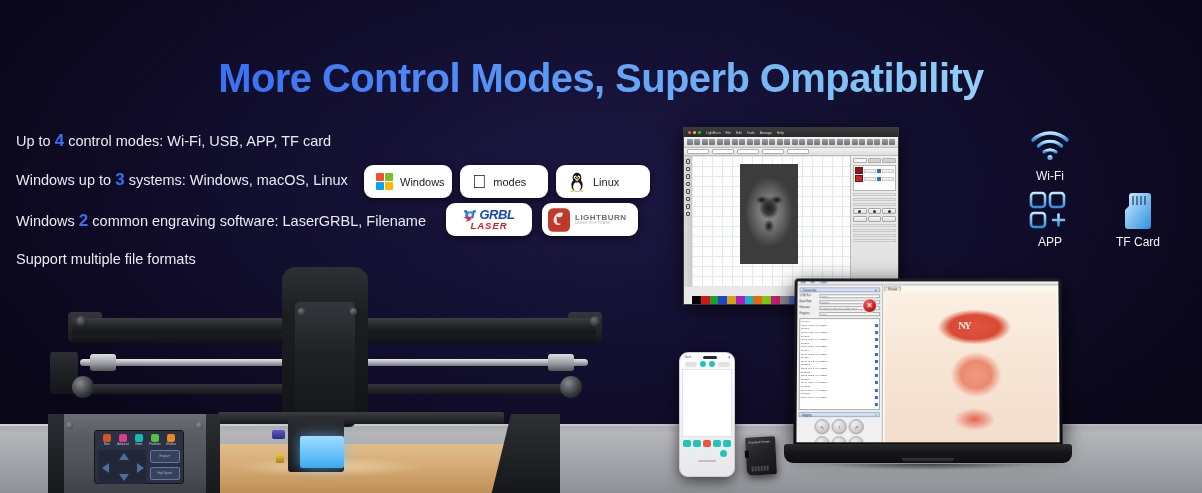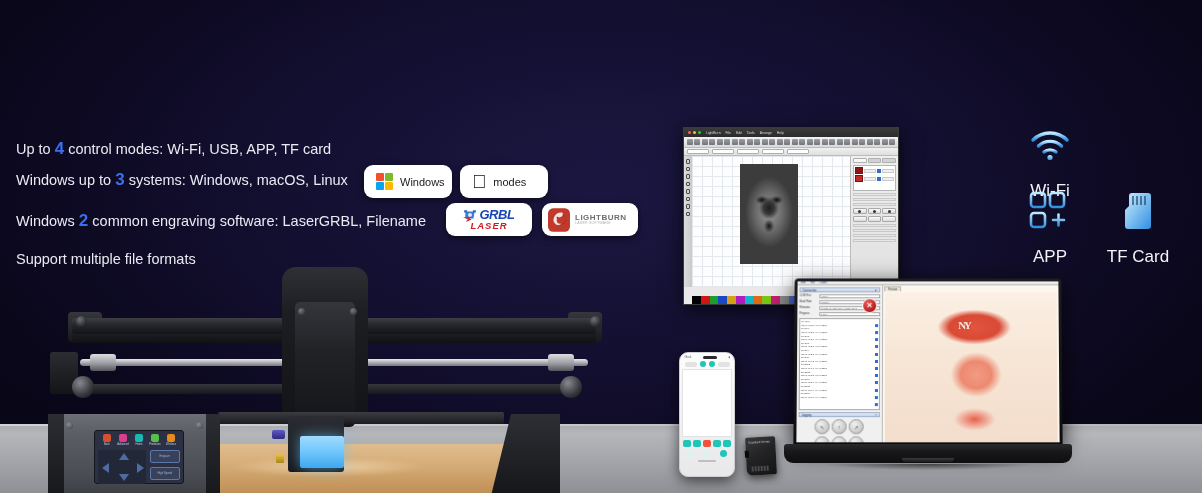--- a/index.html
+++ b/index.html
@@ -40,21 +40,21 @@
     -webkit-background-clip: text; background-clip: text;
     -webkit-text-fill-color: transparent; color: transparent;
     white-space: nowrap;
   }
   
   .bullets {
     position: absolute; left: 16px; top: 128px; width: 420px;
     color: #e9eaf2; font-size: 14.5px; line-height: 1;
   }
   .bullet { position: absolute; left: 0; white-space: nowrap; }
-  .bullet:nth-child(1) { top: 12px; }
+  .bullet:nth-child(1) { top: 4px; }
   .bullet:nth-child(2) { top: 43px; }
   .bullet:nth-child(3) { top: 84px; }
   .bullet:nth-child(4) { top: 124px; }
   .num { color: #3a6ff0; font-weight: bold; font-size: 17px; }
   
   .badge {
     position: absolute;
     background: #fff;
     border-radius: 9px;
     display: flex; align-items: center; gap: 7px;
@@ -75,21 +75,21 @@
   .grbl-row1 { display: flex; align-items: center; gap: 2px; }
   .grbl-cog { width: 14px; height: 13px; }
   .grbl-text { font-size: 13px; font-weight: bold; font-style: italic; color: #1747b5; letter-spacing: -.4px; }
   .grbl-laser { font-size: 9.5px; font-weight: bold; font-style: italic; color: #cf1b23; letter-spacing: 1px; margin-top: -1px;}
   .lb-ram { width: 22px; height: 24px; flex: 0 0 auto; }
   .lb-text { display: flex; flex-direction: column; line-height: 1; }
   .lb-t1 { font-size: 8px; font-weight: bold; color: #6d6d6d; letter-spacing: .5px; }
   .lb-t2 { font-size: 3.6px; color: #b0b0b0; letter-spacing: .2px; }
   
   .conn-icon { position: absolute; text-align: center; width: 80px; }
-  .conn-label { color: #f2f4f8; font-size: 17px; margin-top: 15px; }
+  .conn-label { color: #f2f4f8; font-size: 12px; margin-top: 3px; }
   #conn-wifi { left: 1010px; top: 124px; }
   #conn-usb  { left: 1098px; top: 122px; }
   #conn-app  { left: 1010px; top: 190px; }
   #conn-tf   { left: 1098px; top: 190px; }
   .glyph-box { height: 42px; display: flex; align-items: center; justify-content: center; }
   
   .machine { position: absolute; left: 50px; top: 264px; width: 570px; height: 229px; }
   .m-beam-top {
     position: absolute; left: 22px; top: 54px; width: 524px; height: 16px;
     background: linear-gradient(180deg, #3d3f44 0%, #24262b 45%, #131417 100%);
@@ -364,20 +364,21 @@
 </style>
 </head>
 <body>
 
 <div id="stage">
 
   <div class="vignette"></div>
   <div class="floor"></div>
   <div class="floor-edge"></div>
 
+  <div class="title">More Control Modes, Superb Ompatibility</div>
 
   <div class="bullets">
     <div class="bullet">
       <span>Up to </span><span class="num">4</span><span> control modes: Wi-Fi, USB, APP, TF card</span>
     </div>
     <div class="bullet">
       <span>Windows up to </span><span class="num">3</span><span> systems: Windows, macOS, Linux</span>
     </div>
     <div class="bullet">
       <span>Windows </span><span class="num">2</span><span> common engraving software: LaserGRBL, Filename</span>
@@ -395,20 +396,35 @@
         <i style="background:#fbb900"></i>
     </span>
     <span class="badge-label">Windows</span>
   </div>
 
   <div class="badge" id="badge-macos">
     <span class="apple-glyph"></span>
     <span class="badge-label">modes</span>
   </div>
 
+  <div class="badge" id="badge-linux">
+    <svg class="tux" viewBox="0 0 40 46">
+      <ellipse cx="20" cy="30" rx="13" ry="15" fill="#141414"></ellipse>
+      <ellipse cx="20" cy="34" rx="9" ry="11" fill="#fdfdfd"></ellipse>
+      <ellipse cx="20" cy="13" rx="10" ry="11" fill="#141414"></ellipse>
+      <ellipse cx="16" cy="12" rx="3.2" ry="4" fill="#fff"></ellipse>
+      <ellipse cx="24" cy="12" rx="3.2" ry="4" fill="#fff"></ellipse>
+      <circle cx="16.5" cy="12.5" r="1.7" fill="#111"></circle>
+      <circle cx="23.5" cy="12.5" r="1.7" fill="#111"></circle>
+      <path d="M15 18 L20 15 L25 18 L20 22 Z" fill="#f6c42c"></path>
+      <path d="M7 42 q-3 4 2 4 q4 0 5-4 z" fill="#f6c42c"></path>
+      <path d="M33 42 q3 4 -2 4 q-4 0 -5-4 z" fill="#f6c42c"></path>
+    </svg>
+    <span class="badge-label">Linux</span>
+  </div>
 
   <div class="badge" id="badge-grbl">
     <div class="grbl-logo">
       <div class="grbl-row1">
         <svg class="grbl-cog" viewBox="0 0 24 22">
           <path d="M4 4 h16 l-2 12 h-14 z" fill="#3a7ed8"></path>
           <path d="M2 2 h5 v4 h-5 z M17 2 h5 v4 h-5 z" fill="#2f68bc"></path>
           <circle cx="12" cy="10" r="3.4" fill="#dfeaf9"></circle>
           <path d="M0 14 l8 3 l-3 5 l10 -4 l-4 -2 l6 -3 z" fill="#e52127"></path>
         </svg>

